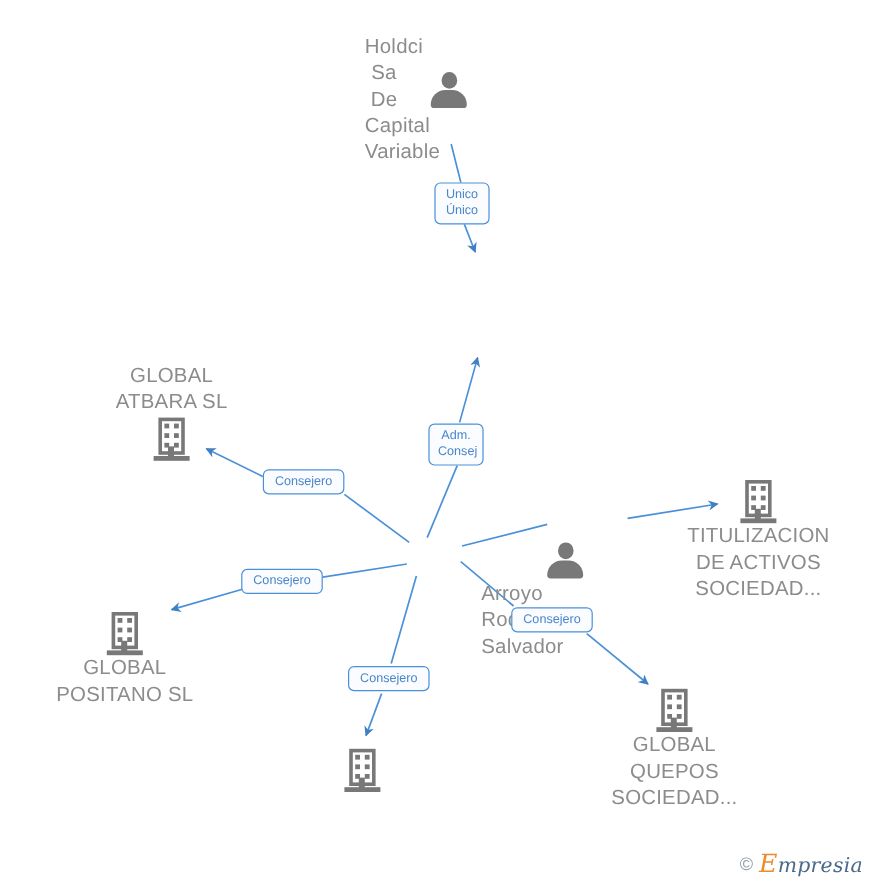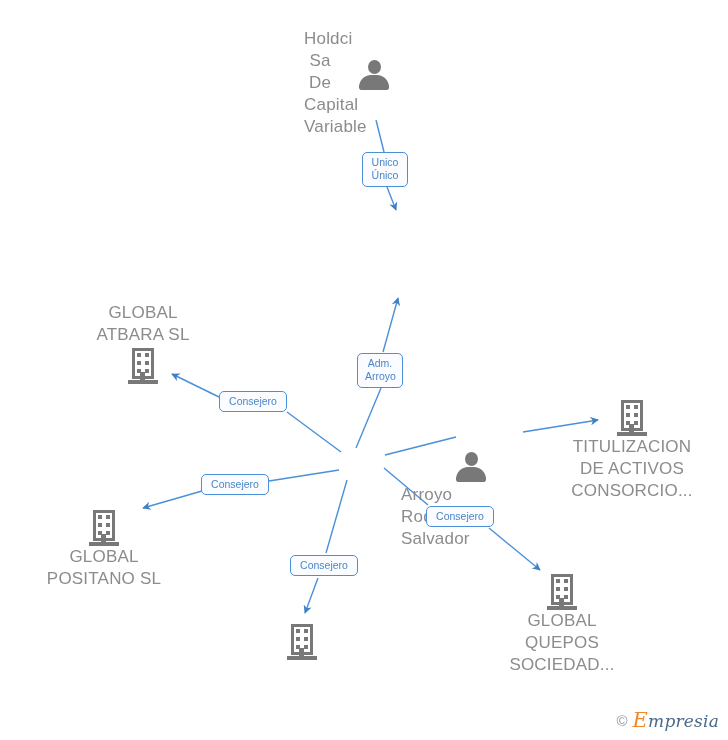--- a/index.html
+++ b/index.html
@@ -250,21 +250,21 @@
         <div class="win" style="left:9px;  top:13px;"></div>
         <div class="win" style="left:17px; top:13px;"></div>
         <div class="win" style="left:9px;  top:21px;"></div>
         <div class="win" style="left:17px; top:21px;"></div>
         <div class="door"></div>
         <div class="base"></div>
       </div>
     </div>
     <div class="node-label company">TITULIZACION
 DE ACTIVOS
-CONSORCIO...</div>
+SOCIEDAD...</div>
   </div>
 
   <div class="node" style="left:361px; top:450px;margin-left:40px;">
     <div class="icon-wrap person-icon-wrap">
       <div class="person">
         <div class="head"></div>
         <div class="torso"></div>
       </div>
     </div>
     <div class="node-label person">Arroyo
@@ -322,21 +322,21 @@
         <div class="door"></div>
         <div class="base"></div>
       </div>
     </div>
   </div>
 
   <div class="edge-label" style="left:362px; top:152px; width:46px; height:35px;">Unico
 Único</div>
 
   <div class="edge-label" style="left:357px; top:353px; width:46px; height:35px;">Adm.
-Arroyo</div>
+Consej</div>
 
   <div class="edge-label" style="left:219px; top:391px; width:68px; height:21px;">Consejero</div>
 
 
   <div class="edge-label" style="left:201px; top:474px; width:68px; height:21px;">Consejero</div>
 
   <div class="edge-label" style="left:426px; top:506px; width:68px; height:21px;">Consejero</div>
 
   <div class="edge-label" style="left:290px; top:555px; width:68px; height:21px;">Consejero</div>
 

